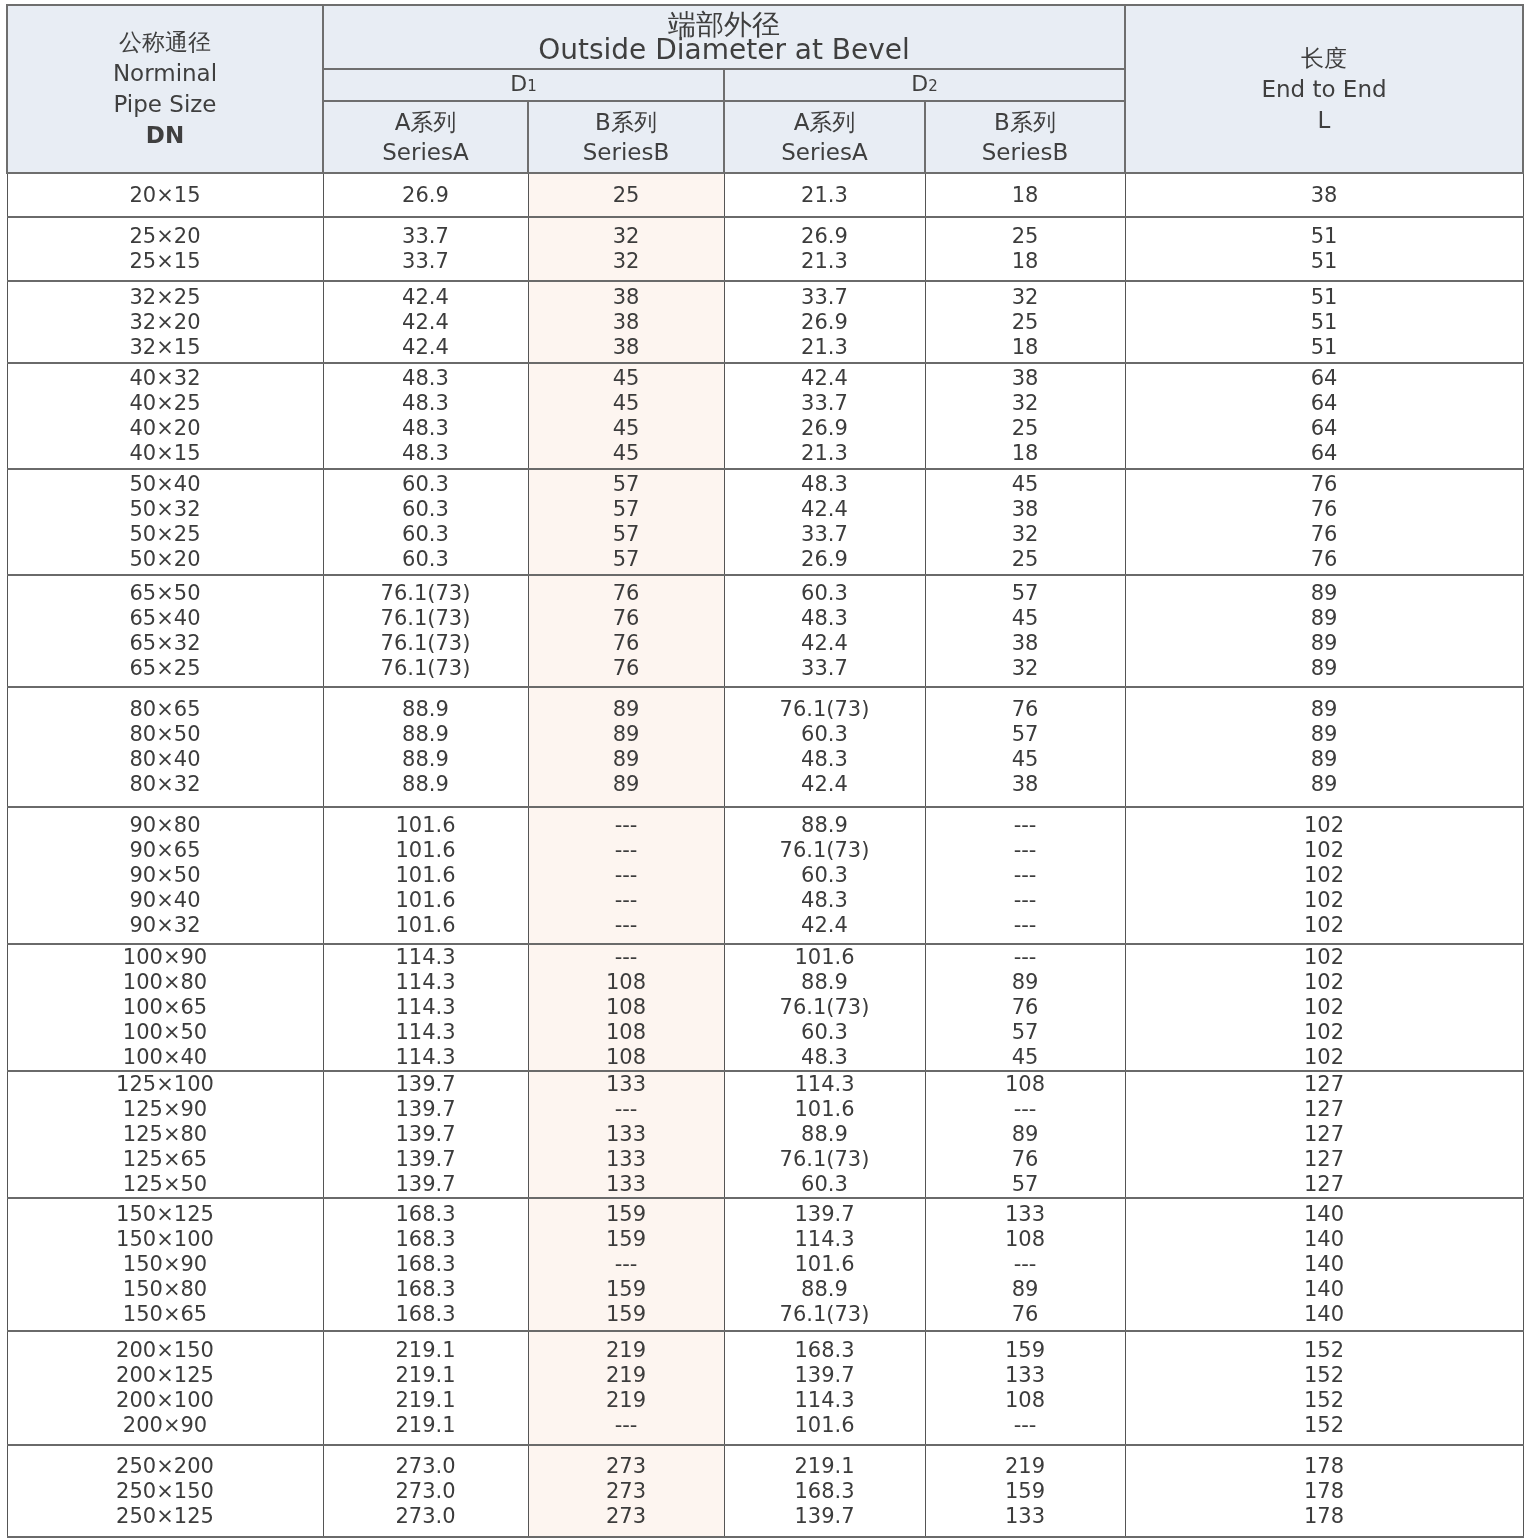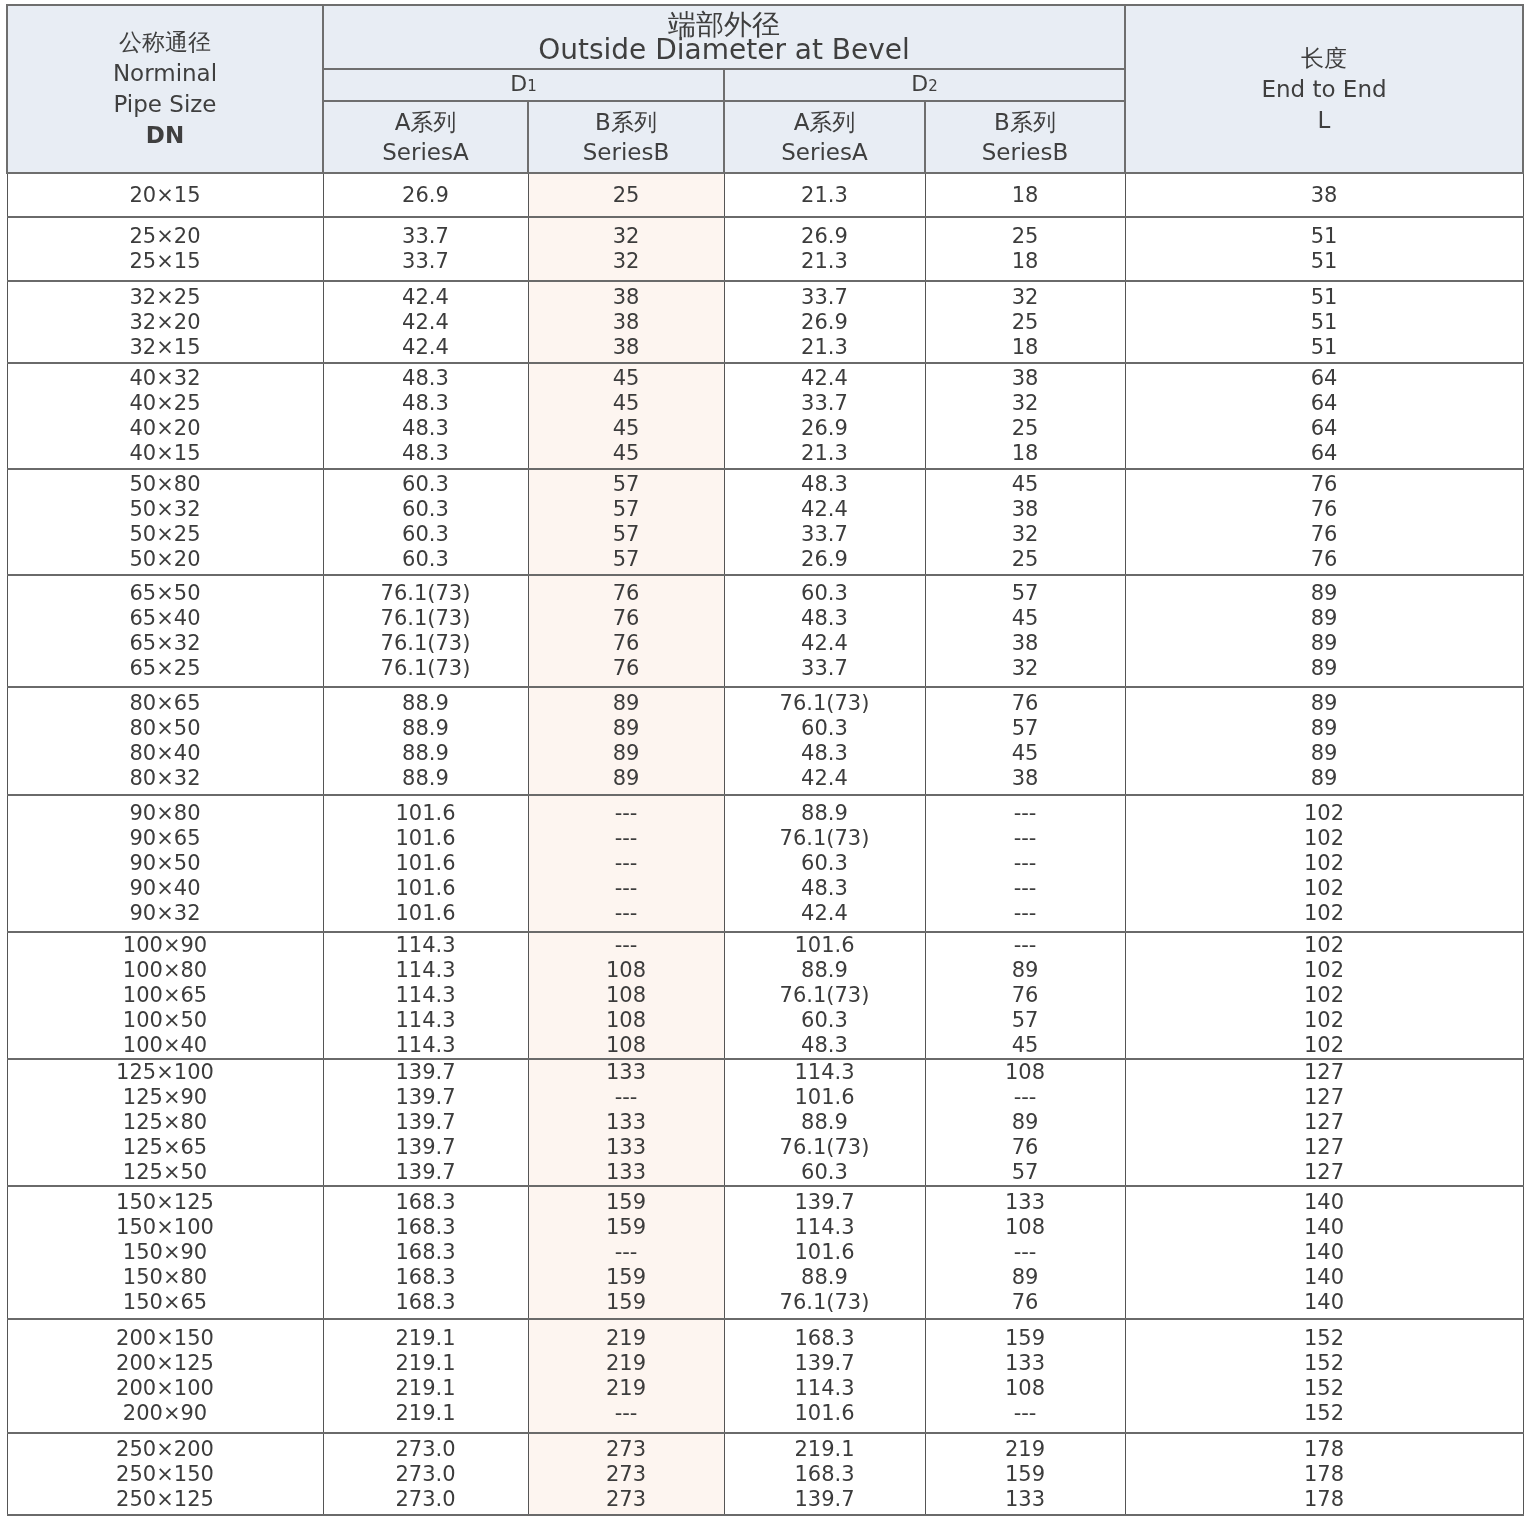--- a/index.html
+++ b/index.html
@@ -186,21 +186,21 @@
           </td>
           <td>
             <span class="v">64</span>
             <span class="v">64</span>
             <span class="v">64</span>
             <span class="v">64</span>
           </td>
         </tr>
         <tr class="grp" style="height: 106px;">
           <td>
-            <span class="v">50×80</span>
+            <span class="v">50×40</span>
             <span class="v">50×32</span>
             <span class="v">50×25</span>
             <span class="v">50×20</span>
           </td>
           <td>
             <span class="v">60.3</span>
             <span class="v">60.3</span>
             <span class="v">60.3</span>
             <span class="v">60.3</span>
           </td>
@@ -260,21 +260,21 @@
             <span class="v">38</span>
             <span class="v">32</span>
           </td>
           <td>
             <span class="v">89</span>
             <span class="v">89</span>
             <span class="v">89</span>
             <span class="v">89</span>
           </td>
         </tr>
-        <tr class="grp" style="height: 108px;">
+        <tr class="grp" style="height: 120px;">
           <td>
             <span class="v">80×65</span>
             <span class="v">80×50</span>
             <span class="v">80×40</span>
             <span class="v">80×32</span>
           </td>
           <td>
             <span class="v">88.9</span>
             <span class="v">88.9</span>
             <span class="v">88.9</span>
@@ -512,21 +512,21 @@
             <span class="v">108</span>
             <span class="v">---</span>
           </td>
           <td>
             <span class="v">152</span>
             <span class="v">152</span>
             <span class="v">152</span>
             <span class="v">152</span>
           </td>
         </tr>
-        <tr class="grp" style="height: 82px; padding-left: 48px;">
+        <tr class="grp" style="height: 92px; padding-left: 48px;">
           <td>
             <span class="v">250×200</span>
             <span class="v">250×150</span>
             <span class="v">250×125</span>
           </td>
           <td>
             <span class="v">273.0</span>
             <span class="v">273.0</span>
             <span class="v">273.0</span>
           </td>

